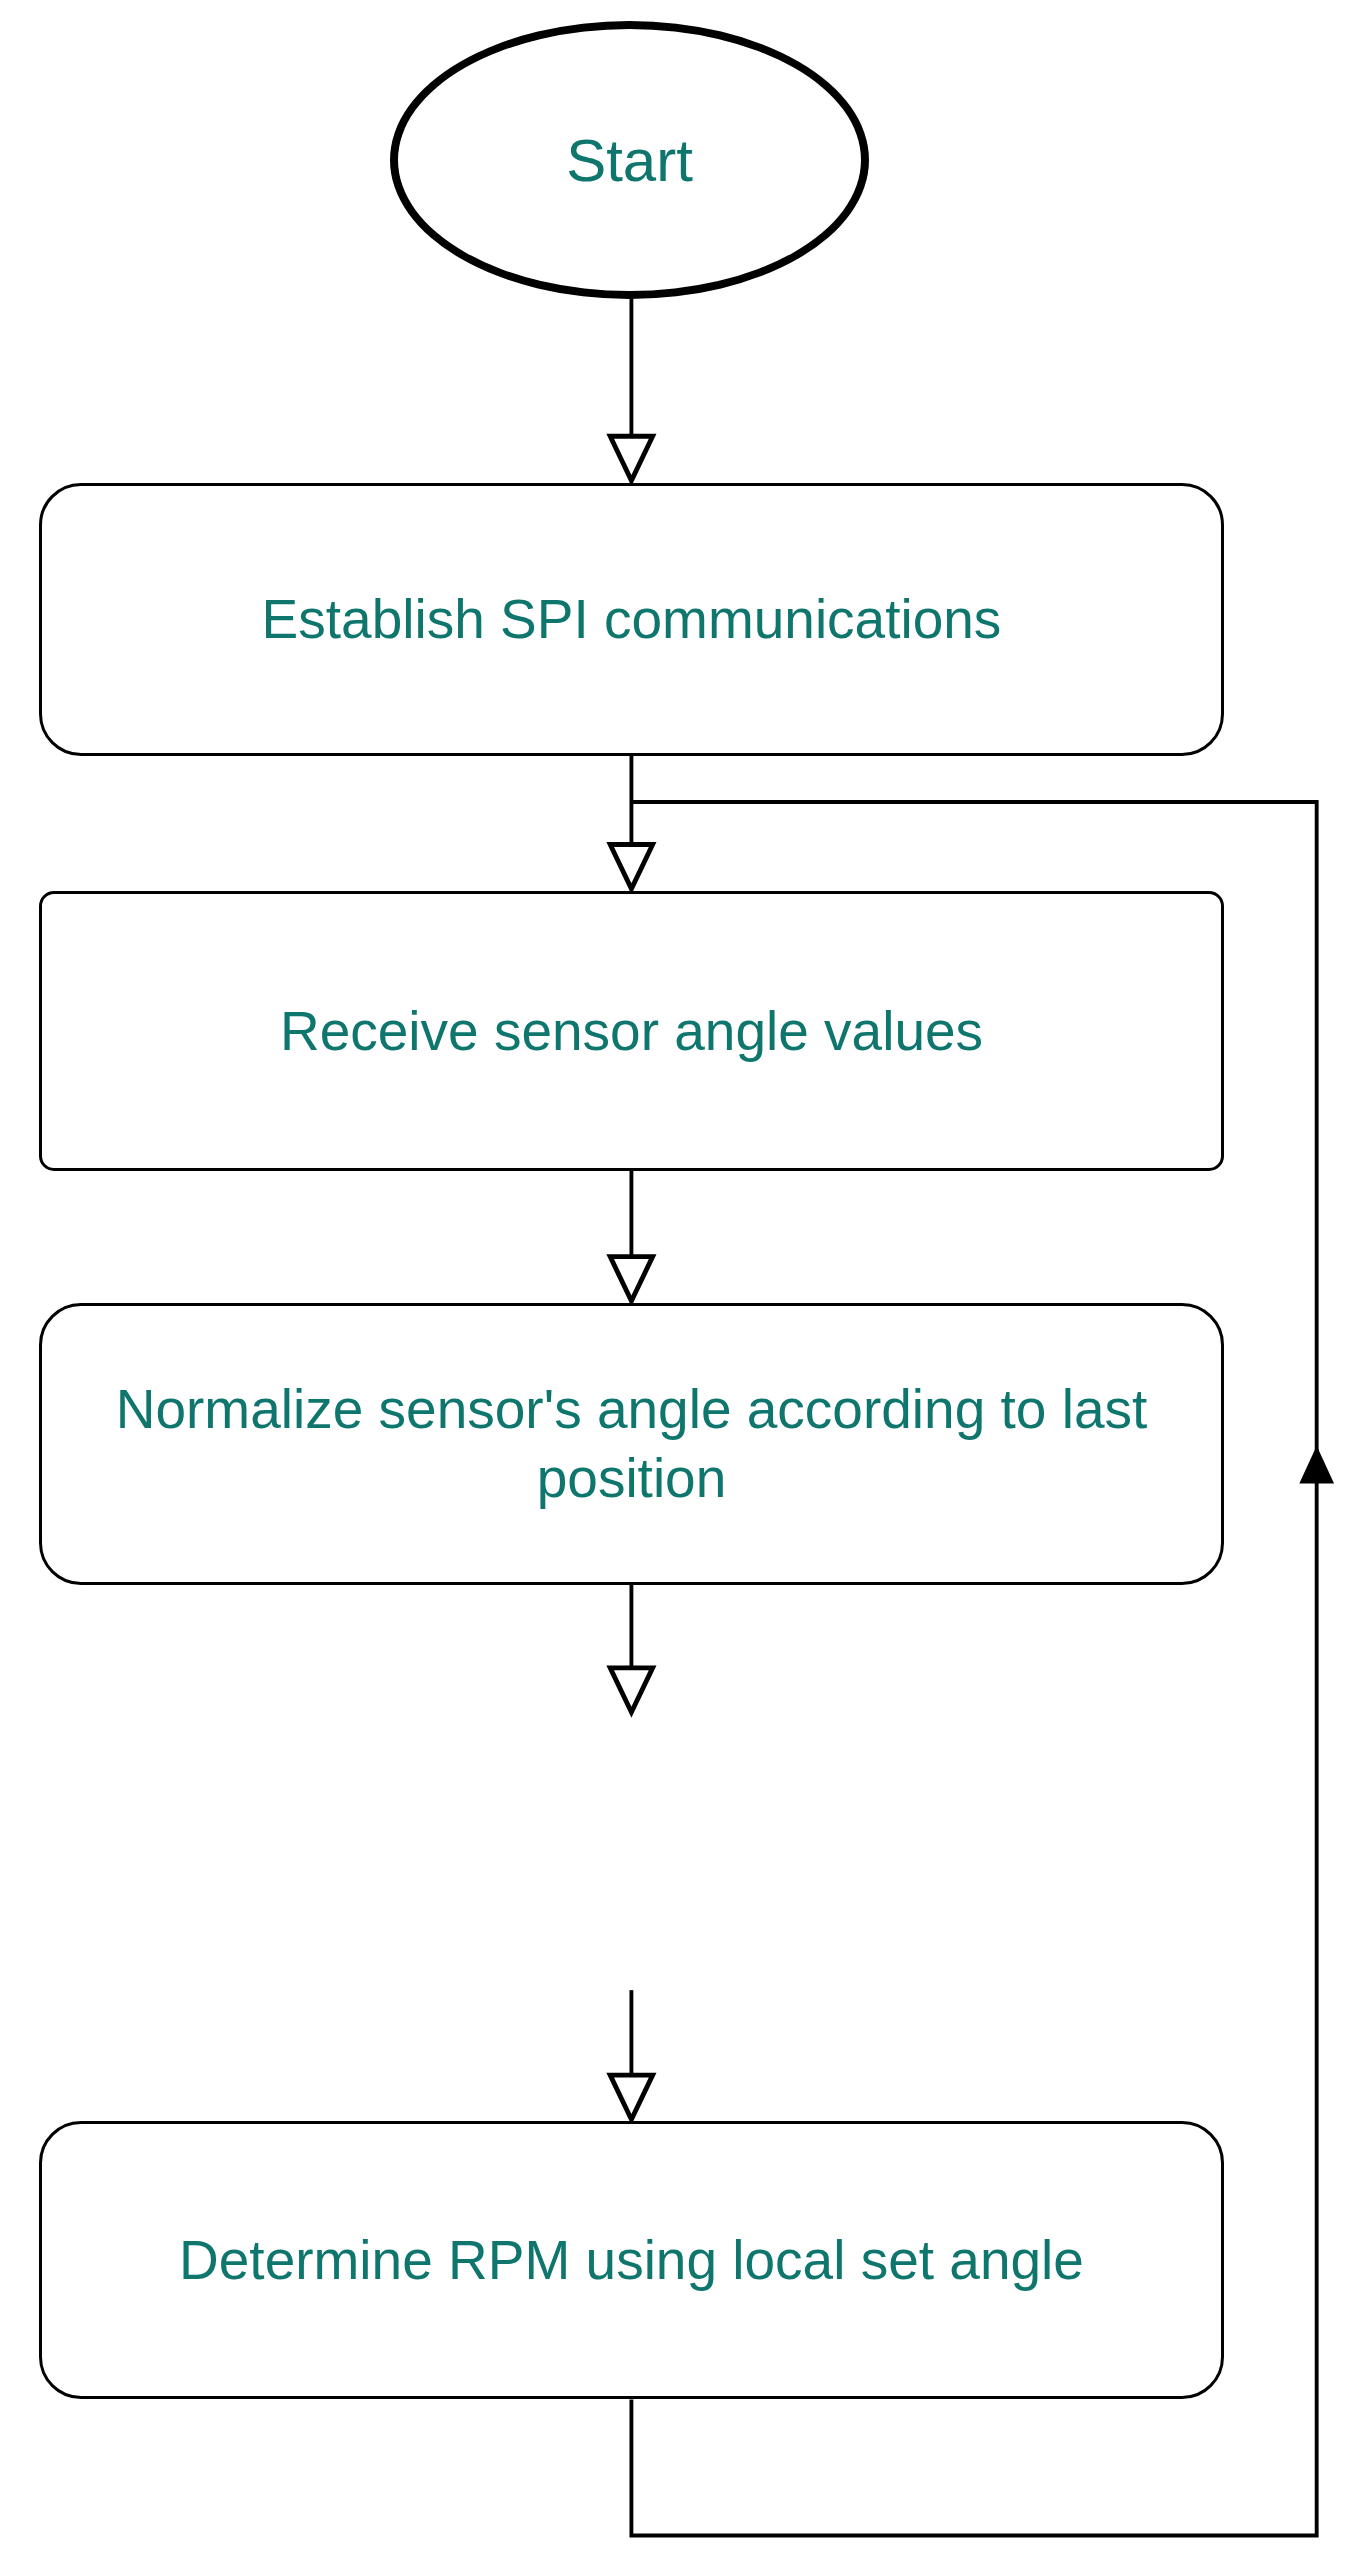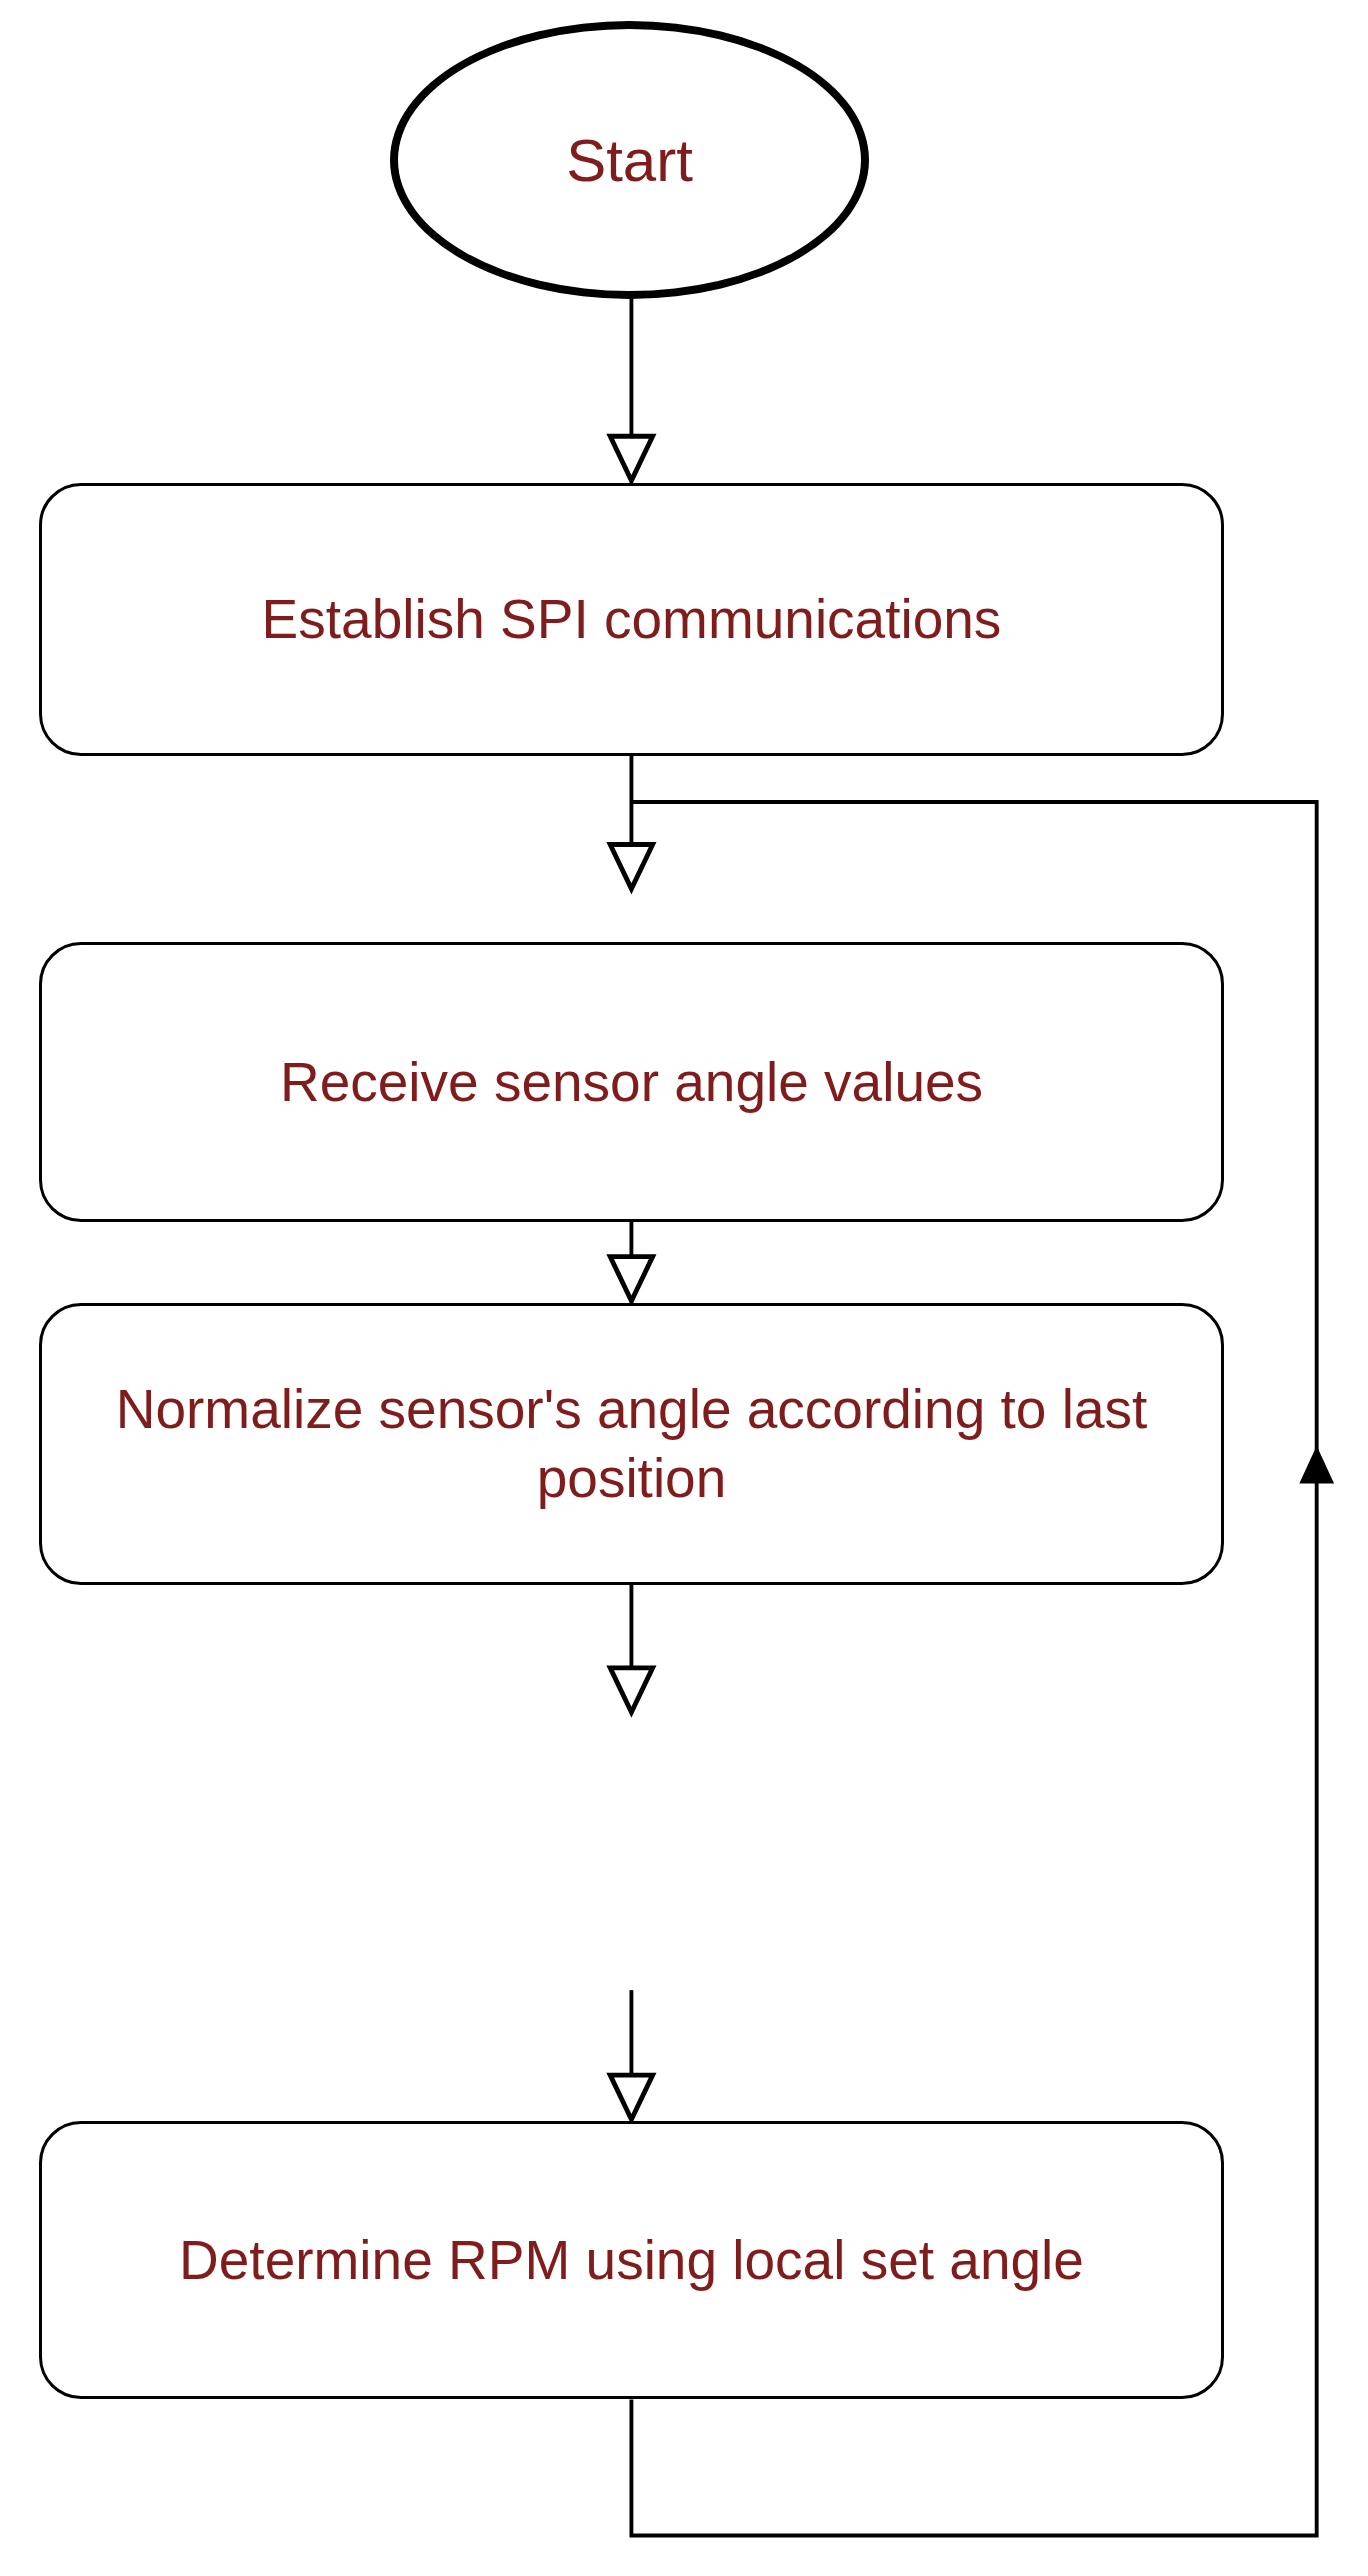--- a/index.html
+++ b/index.html
@@ -2,21 +2,21 @@
 <html><head>
 <meta charset="utf-8">
 <style>
   html, body { margin: 0; padding: 0; background: #ffffff; }
   .canvas {
     position: relative;
     width: 1369px;
     height: 2576px;
     background: #ffffff;
     font-family: "Liberation Sans", "DejaVu Sans", sans-serif;
-    color: #7f1d1d;
+    color: #0f766e;
     overflow: hidden;
   }
   svg.wires {
     position: absolute;
     left: 0; top: 0;
     width: 1369px; height: 2576px;
   }
   .node {
     position: absolute;
     box-sizing: border-box;
@@ -37,21 +37,21 @@
     border-radius: 50%;
     font-size: 60px;
   }
   .label {
     white-space: pre-line;
     line-height: 1.25;
   }
   
   #node-start      { left: 390px; top: 21px;   width: 479px;  height: 278px; }
   #node-establish  { left: 39px;  top: 483px;  width: 1185px; height: 273px; }
-  #node-receive    { left: 39px;  top: 942px;  width: 1185px; height: 280px; }
+  #node-receive    { left: 39px;  top: 891px;  width: 1185px; height: 280px; border-radius: 15px; }
   #node-normalize  { left: 39px;  top: 1303px; width: 1185px; height: 282px; text-align: center; }
   #node-check      { left: 39px;  top: 1714px; width: 1185px; height: 276px; }
   #node-determine  { left: 39px;  top: 2121px; width: 1185px; height: 278px; }
 </style>
 </head>
 <body>
 
 <div class="canvas">
 
   <svg class="wires" viewBox="0 0 1418 2669" stroke="#000000" stroke-width="4" fill="none">

